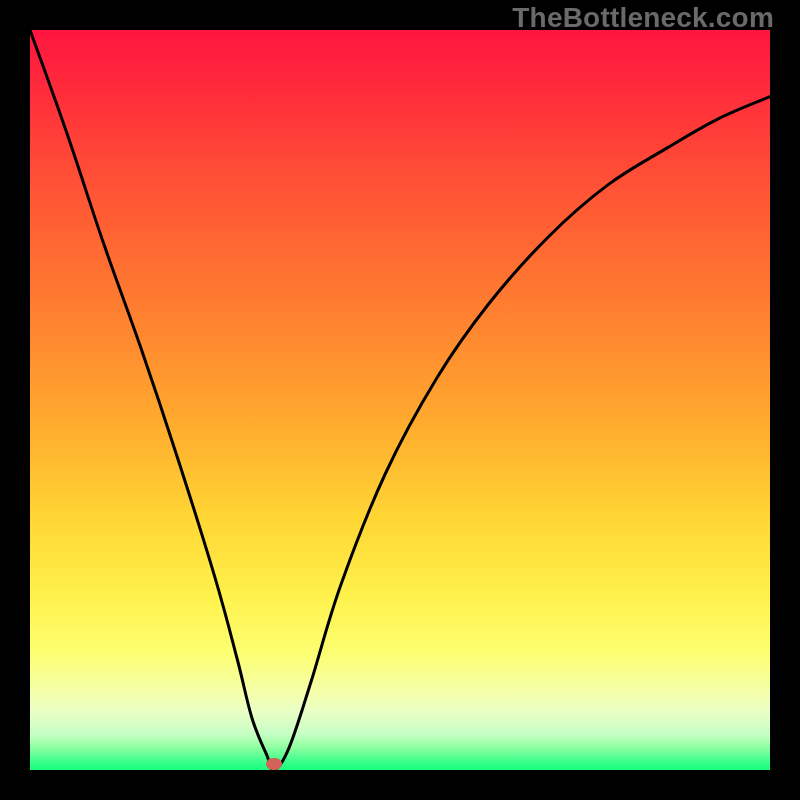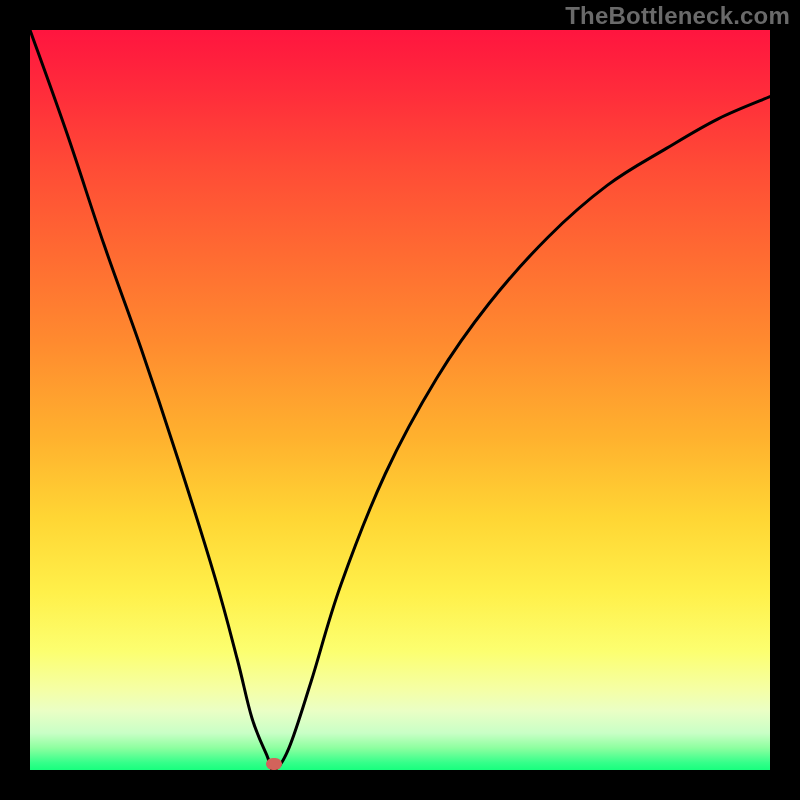--- a/index.html
+++ b/index.html
@@ -13,23 +13,23 @@
   }
   .frame {
     position: relative;
     width: 800px;
     height: 800px;
     background: #000;
   }
   .watermark {
     position: absolute;
     top: 2px;
-    right: 10px;
+    right: 26px;
     color: #6a6a6a;
-    font-size: 24px;
+    font-size: 28px;
     font-weight: 600;
     letter-spacing: 0.2px;
     user-select: none;
   }
   .plot-area {
     position: absolute;
     left: 30px;
     top: 30px;
     width: 740px;
     height: 740px;

